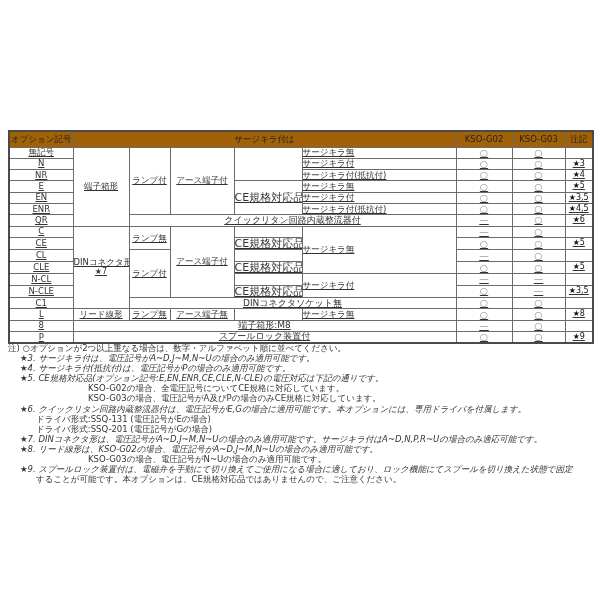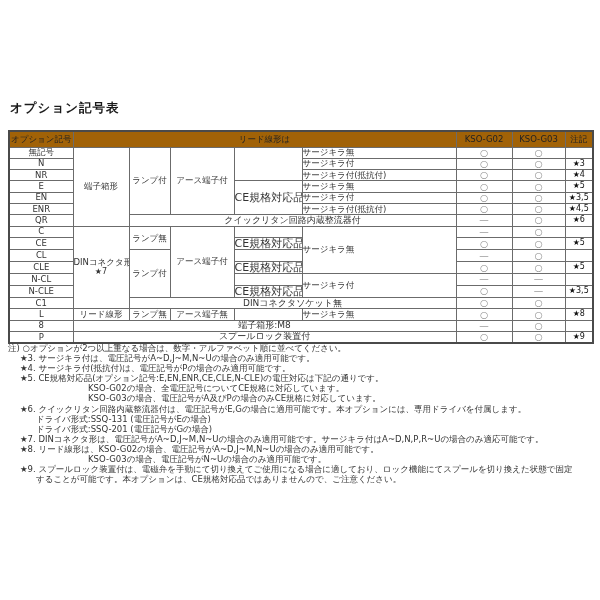--- a/index.html
+++ b/index.html
@@ -7,58 +7,57 @@
         font-family:"DejaVu Sans",sans-serif;color:#333;overflow:hidden;}
   .title{position:absolute;left:10px;top:100px;font-size:12.5px;font-weight:bold;
          color:#1a1a1a;letter-spacing:1px;}
   table.opt{position:absolute;left:8px;top:130px;border-collapse:collapse;
             table-layout:fixed;width:584px;border:2px solid #4a4a4a;}
   .opt th,.opt td{border:1px solid #6b6b6b;padding:0;margin:0;font-size:9px;
             line-height:1.05;text-align:center;vertical-align:middle;color:#333;
             white-space:nowrap;overflow:hidden;}
   .opt thead tr{height:16px;}
   .opt thead th{background:#a16207;font-weight:normal;font-size:8.5px;color:#222;}
-  .opt tbody tr{height:11.3px;}
+  .opt tbody tr{height:11.3px;text-decoration:underline;}
   td.e{text-align:left;font-size:8.5px;}
   td.cd{font-size:11px;}
   td.ca{font-size:8.5px;}
   td.m{color:#8a8a8a;font-size:9.5px;}
   td.note{font-size:8px;color:#111;}
   td.sym{font-size:8.5px;}
   .star2{display:block;font-size:8px;margin-top:1px;}
   .notes{position:absolute;left:8px;top:343px;font-size:8.5px;line-height:10.1px;
          color:#333;white-space:nowrap;}
   .n0{padding-left:0;}
-  .n1{padding-left:12px;}
+  .n1{padding-left:12px;font-style:italic;}
   .n2{padding-left:28px;}
   .n3{padding-left:80px;}
 </style>
 </head>
 <body>
 
 <div class="page">
 
-  <div class="title">オプション記号表</div>
 
   <table class="opt">
     <colgroup>
       <col style="width:64px">
         <col style="width:56px">
         <col style="width:41px">
       <col style="width:64px">
         <col style="width:68px">
         <col style="width:154px">
       <col style="width:56px">
         <col style="width:53px">
         <col style="width:28px">
     </colgroup>
     <thead>
       <tr>
         <th>オプション記号</th>
-        <th colspan="5">リード線形は</th>
+        <th colspan="5">サージキラ付は</th>
         <th>KSO-G02</th>
         <th>KSO-G03</th>
         <th>注記</th>
       </tr>
     </thead>
     <tbody>
       <tr>
         <td class="sym">無記号</td>
         <td class="ca" rowspan="7">端子箱形</td>
         <td class="ca" rowspan="6">ランプ付</td>

